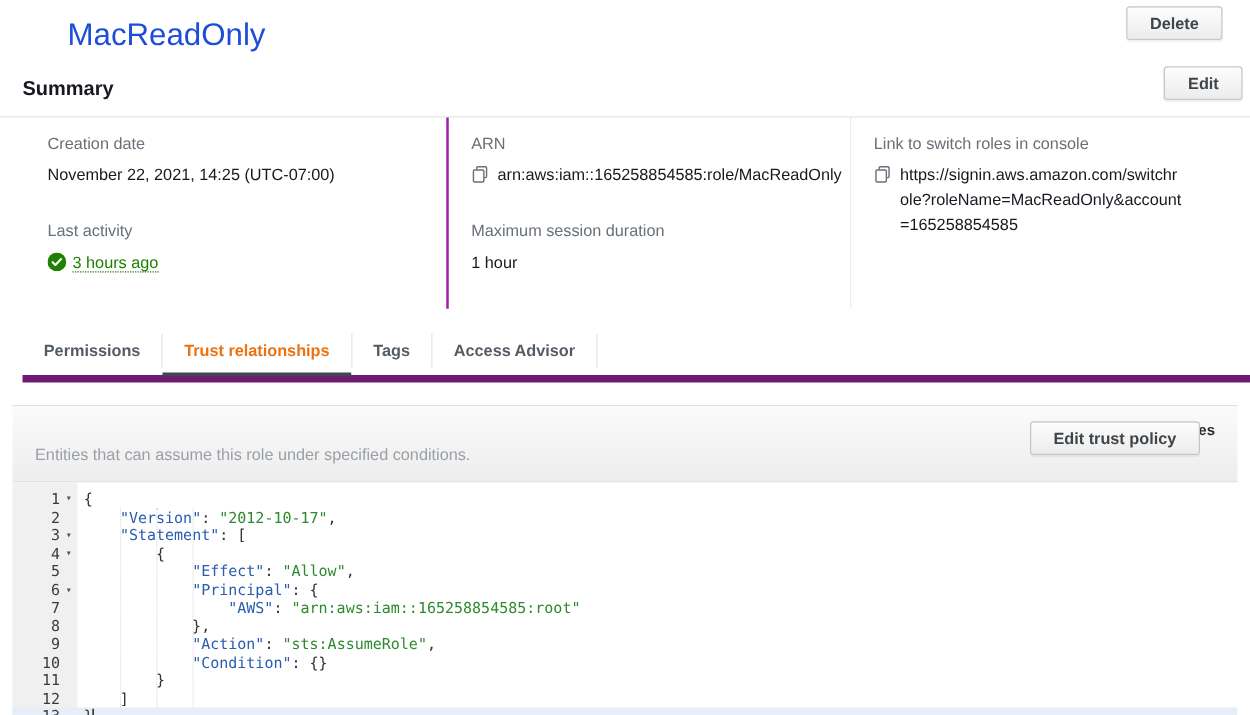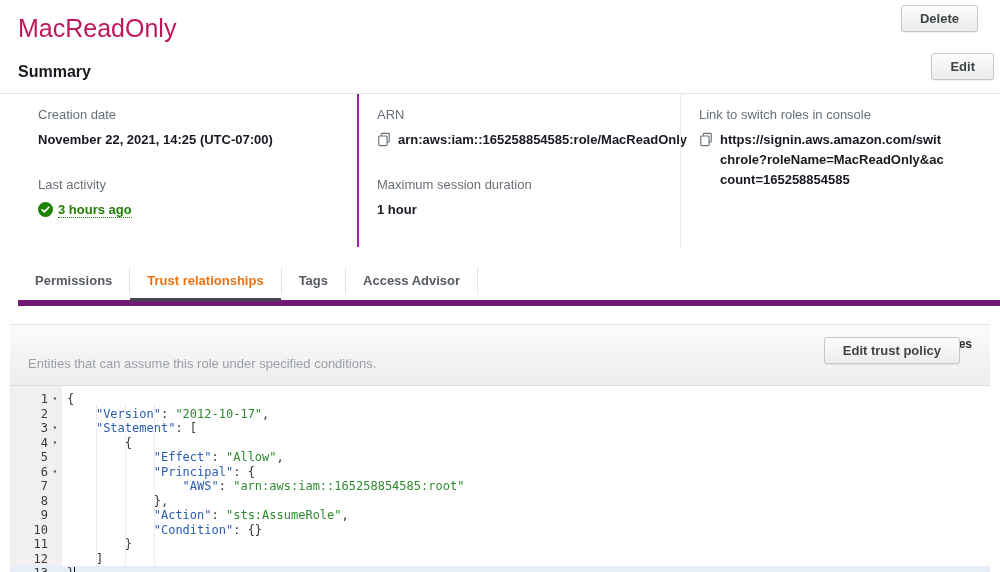--- a/index.html
+++ b/index.html
@@ -6,21 +6,21 @@
   html, body { width: 1000px; height: 572px; overflow: hidden; }
   body {
     font-family: "Liberation Sans", sans-serif;
     background: #fff;
     color: #16191f;
     position: relative;
   }
 
   
   .page-header { position: relative; padding: 14px 22px 0 18px; }
-  .page-title { font-size: 25px; font-weight: 400; color: #be185d; }
+  .page-title { font-size: 25px; font-weight: 400; color: #1d4ed8; margin-left: 36px; }
   .btn {
     display: inline-block;
     background: linear-gradient(#fdfdfd, #ececec);
     border: 1px solid #c1c7cd;
     border-radius: 3px;
     box-shadow: 0 1px 1px rgba(0,0,0,0.06);
     font-size: 13px; font-weight: 700; color: #3f4448;
     padding: 5px 18px;
     cursor: pointer;
     white-space: nowrap;
@@ -33,21 +33,21 @@
   .edit-btn { position: absolute; top: 10px; right: 6px; }
   .summary-divider { border: none; border-top: 1px solid #e5e8e8; }
 
   .summary-grid { display: flex; min-height: 138px; margin-left: 20px; }
   .summary-col { padding: 13px 18px 0 18px; }
   .col-1 { width: 337px; }
   .col-2 { width: 323px; border-left: 2px solid #a21caf; }
   .col-3 { width: 284px; border-left: 1px solid #eaeded; }
   .field { margin-bottom: 27px; }
   .field-label { font-size: 13px; color: #687078; margin-bottom: 8px; }
-  .field-value { font-size: 13px; color: #16191f; line-height: 20px; font-weight: bold; }
+  .field-value { font-size: 13px; color: #16191f; line-height: 20px; }
   .copy-row { display: flex; align-items: flex-start; }
   .copy-icon { flex: 0 0 auto; margin-right: 7px; margin-top: 2px; cursor: pointer; }
   .break-all { word-break: break-all; }
   .activity-link {
     color: var(--success-green); text-decoration: none;
     border-bottom: 1px dotted var(--success-green);
     cursor: pointer;
   }
   .check-icon { vertical-align: -3px; margin-right: 5px; }
 

